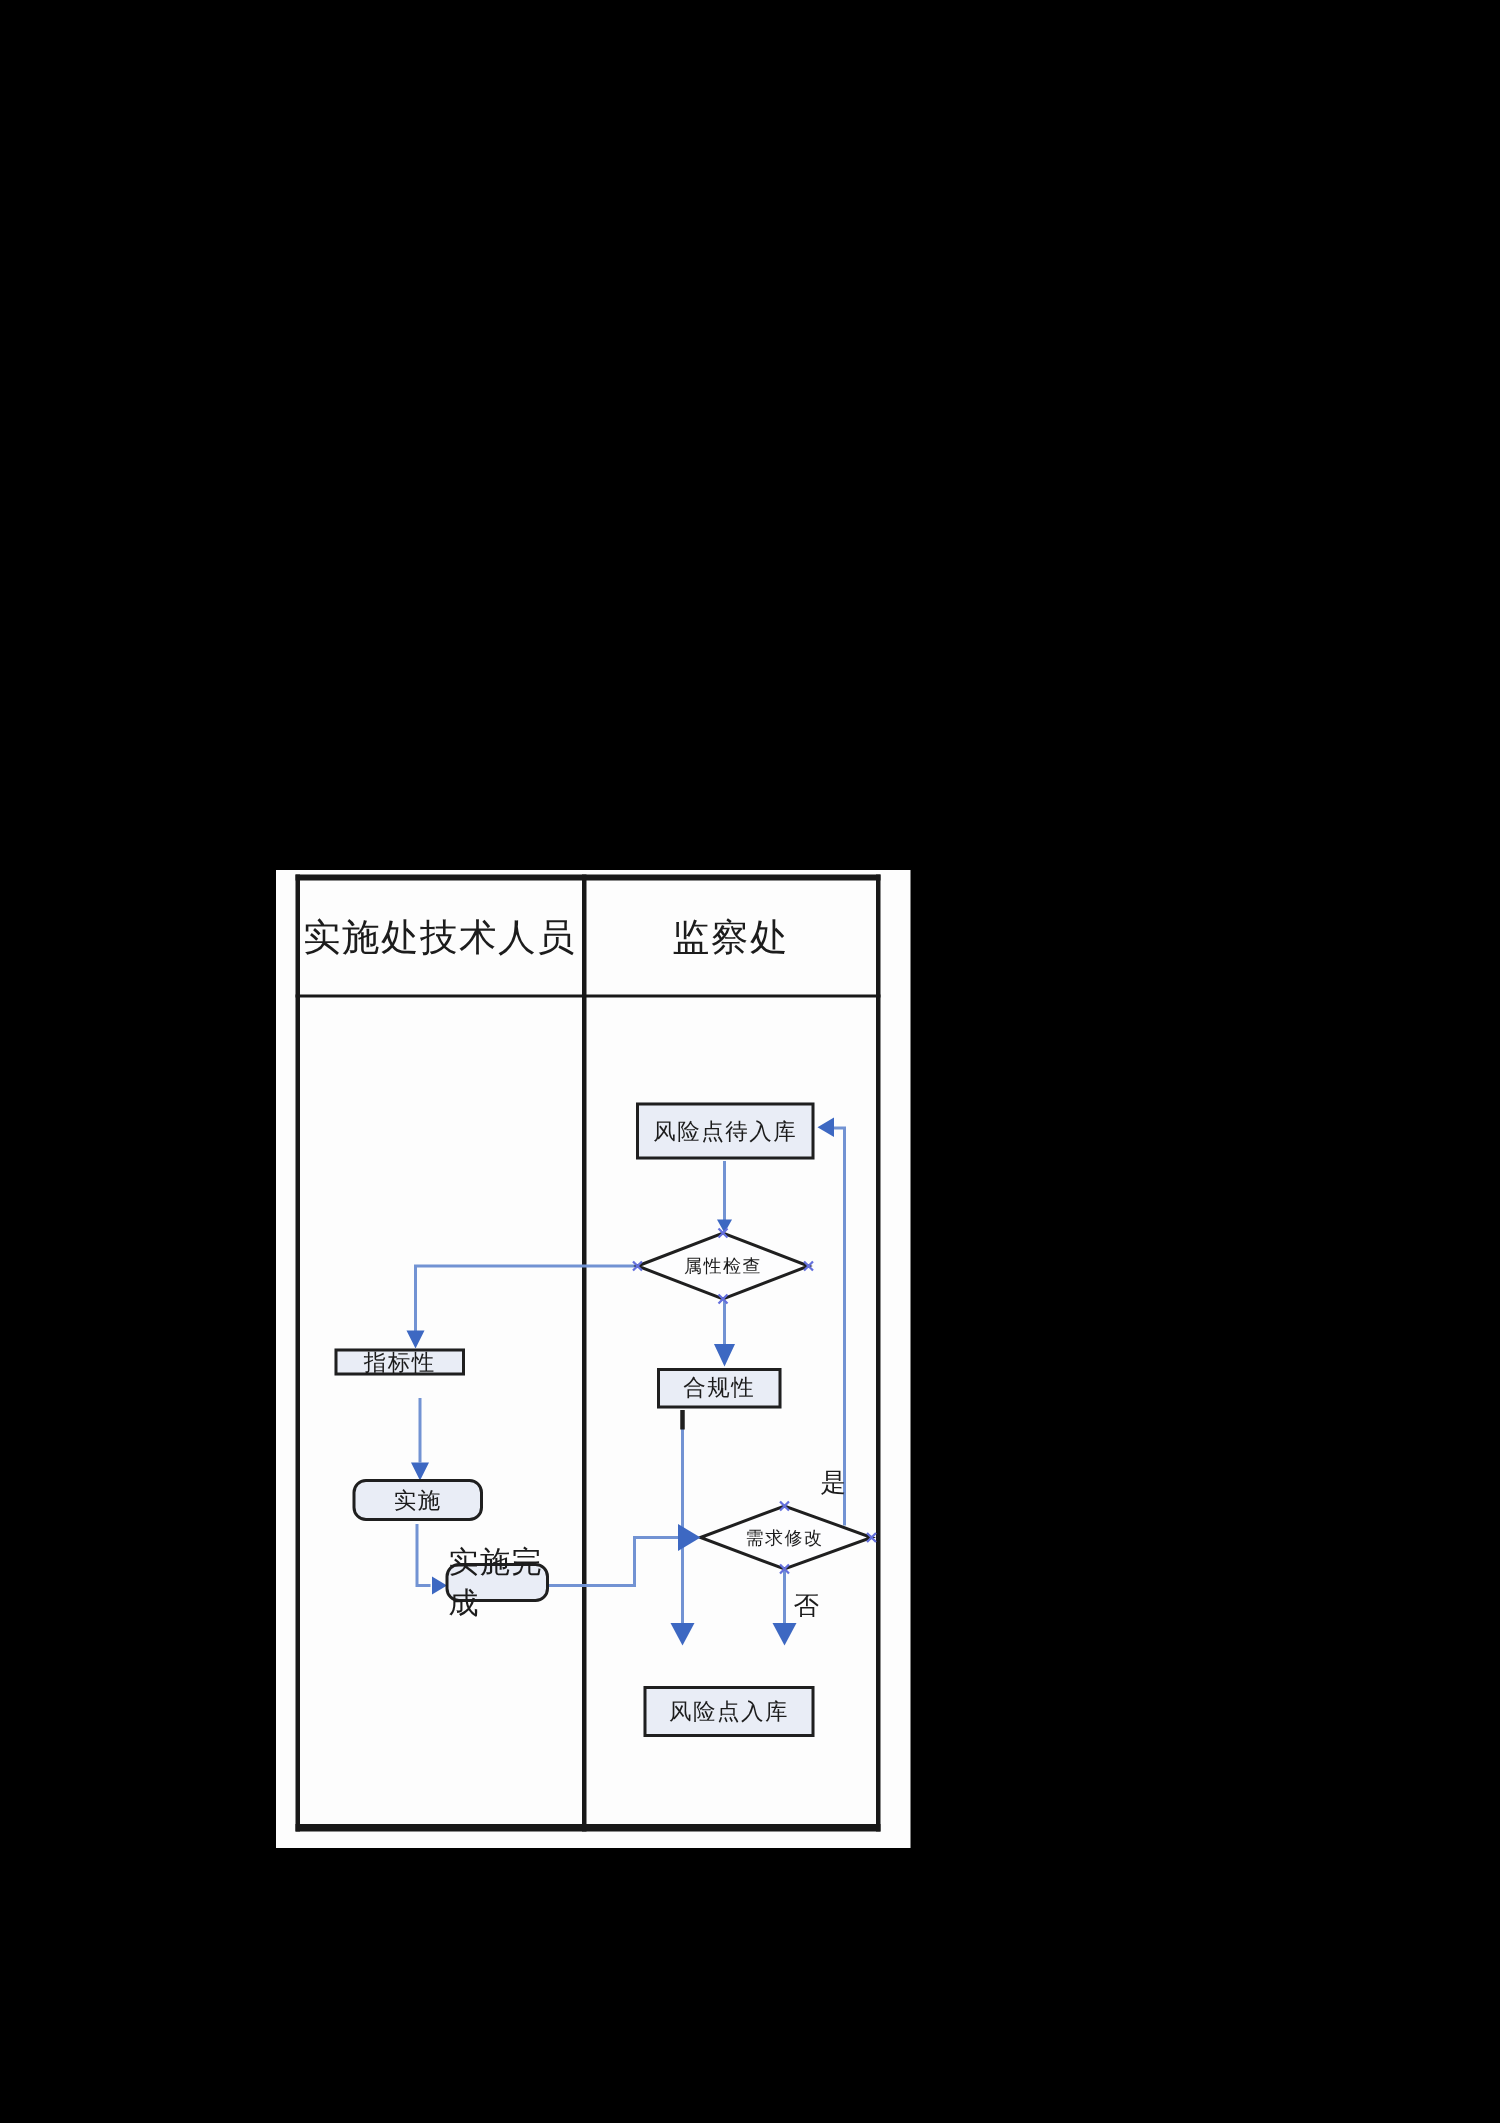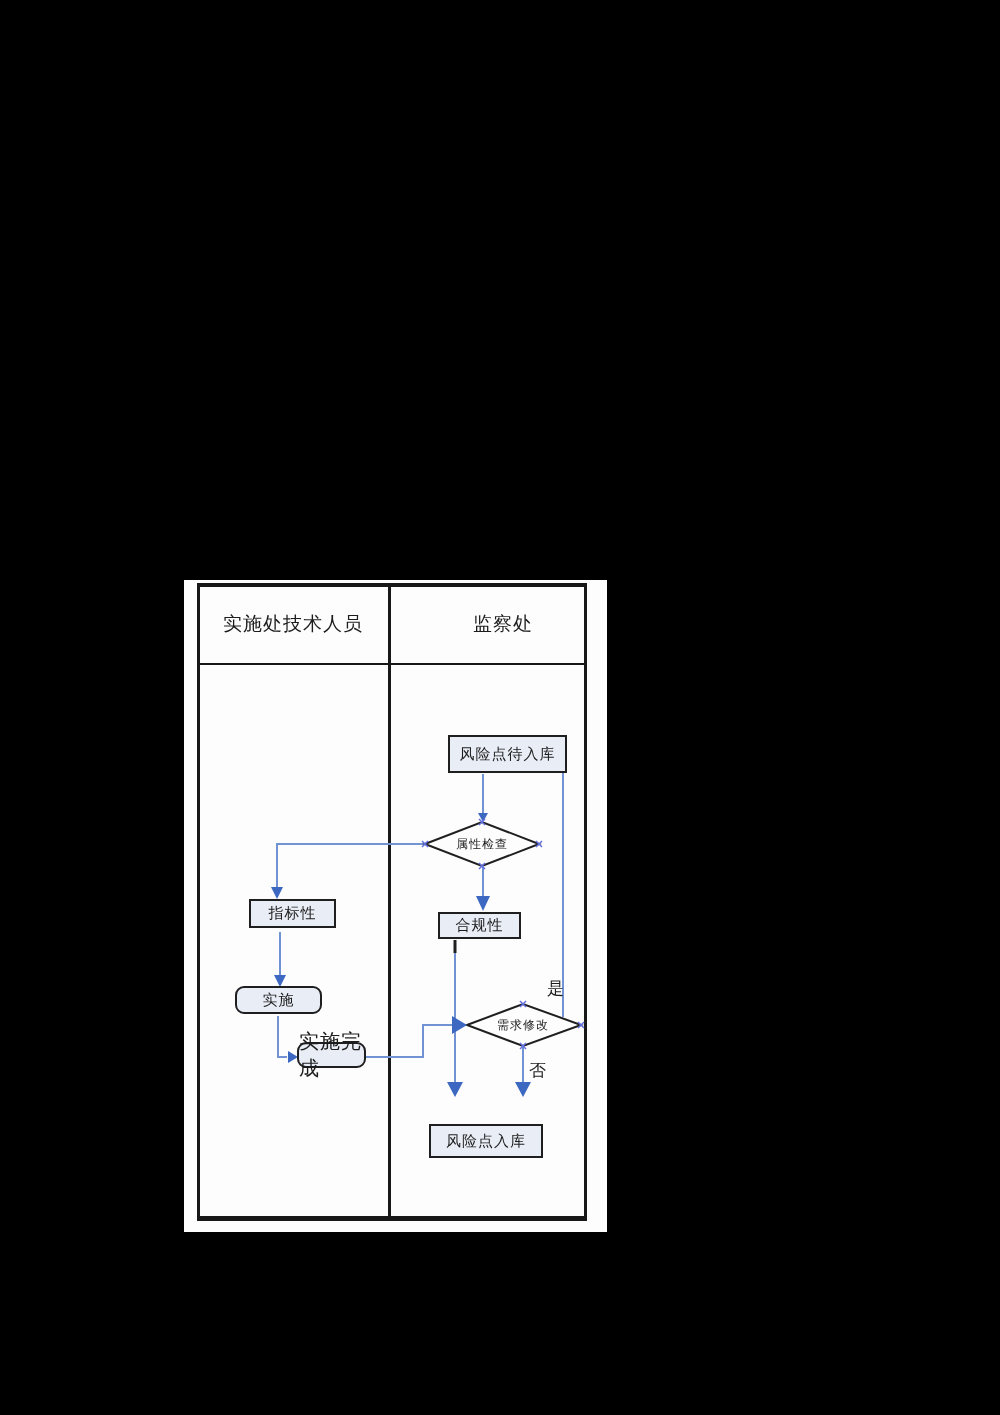--- a/index.html
+++ b/index.html
@@ -7,21 +7,21 @@
     width:1000px;height:1415px;
     background:var(--canvasbg,#000);
     font-family:"Liberation Sans", sans-serif;
     position:relative;overflow:hidden;
   }
   #screen{position:absolute;left:0;top:0;width:1000px;height:1415px;background:var(--canvasbg,#000);}
   #page{position:absolute;left:184px;top:580px;width:423px;height:652px;background:var(--pagebg,#fefefe);}
   .tline{position:absolute;background:var(--tableline,#181818);}
   .lane-label{
     position:absolute;display:flex;align-items:center;justify-content:center;
-    font-size:19px;letter-spacing:1px;color:var(--textcolor,#1c1c1c);
+    font-size:25px;letter-spacing:1px;color:var(--textcolor,#1c1c1c);
     font-family:Liberation Mono, monospace;
   }
   .node-rect,.node-round{
     position:absolute;box-sizing:border-box;
     background:var(--nodefill,#e9edf6);
     border:2px solid var(--nodeborder,#1f1f1f);
     display:flex;align-items:center;justify-content:center;
     font-size:15px;letter-spacing:1px;color:var(--textcolor,#1c1c1c);
   }
   .node-round{border-radius:9px;}
@@ -44,21 +44,21 @@
   <div id="page"></div>
 
   <div class="tline" style="left:197px;top:583px;width:390px;height:4px;"></div>
   <div class="tline" style="left:197px;top:663px;width:390px;height:2px;"></div>
   <div class="tline" style="left:197px;top:1216px;width:390px;height:5px;"></div>
   <div class="tline" style="left:197px;top:583px;width:3px;height:638px;"></div>
   <div class="tline" style="left:388px;top:583px;width:3px;height:638px;"></div>
   <div class="tline" style="left:584px;top:583px;width:3px;height:638px;"></div>
 
   <div class="lane-label" style="left:197px;top:602px;width:192px;height:44px;">实施处技术人员</div>
-  <div class="lane-label" style="left:389px;top:602px;width:196px;height:44px;padding-left:16px;">监察处</div>
+  <div class="lane-label" style="left:389px;top:602px;width:196px;height:44px;">监察处</div>
 
   <svg id="flow-svg" width="1000" height="1415" viewBox="0 0 1000 1415">
 
     <g fill="none" stroke-width="2" stroke="#7293d3">
       <path d="M483 774 V818"></path>
       <path d="M425 844 H277 V888"></path>
       <path d="M483 867 V896"></path>
       <path d="M280 932 V975"></path>
       <path d="M278 1016 V1057 H287"></path>
       <path d="M366 1057 H423 V1025 H453"></path>
@@ -88,25 +88,25 @@
       <path d="M479 819 L485 825 M479 825 L485 819"></path>
       <path d="M479 863 L485 869 M479 869 L485 863"></path>
       <path d="M422 841 L428 847 M422 847 L428 841"></path>
       <path d="M536 841 L542 847 M536 847 L542 841"></path>
       <path d="M520 1001 L526 1007 M520 1007 L526 1001"></path>
       <path d="M520 1043 L526 1049 M520 1049 L526 1043"></path>
       <path d="M578 1022 L584 1028 M578 1028 L584 1022"></path>
     </g>
   </svg>
 
-  <div class="node-rect" style="left:448px;top:735px;width:119px;height:38px;text-align:center;">风险点待入库</div>
+  <div class="node-rect" style="left:424px;top:735px;width:119px;height:38px;text-align:center;">风险点待入库</div>
 
   <div class="diamond-label" style="left:430px;top:834px;width:104px;height:20px;">属性检查</div>
 
-  <div class="node-rect" style="left:249px;top:899px;width:87px;height:29px;">指标性</div>
+  <div class="node-rect" style="left:223px;top:899px;width:87px;height:18px;">指标性</div>
 
   <div class="node-rect" style="left:438px;top:912px;width:83px;height:27px;">合规性</div>
 
   <div class="node-round" style="left:235px;top:986px;width:87px;height:28px;">实施</div>
 
   <div class="node-round" style="left:297px;top:1042px;width:69px;height:26px;font-size:20px;">实施完成</div>
 
   <div class="diamond-label" style="left:471px;top:1015px;width:104px;height:20px;">需求修改</div>
 
   <div class="node-rect" style="left:429px;top:1097px;width:114px;height:34px;margin-top:27px;">风险点入库</div>

